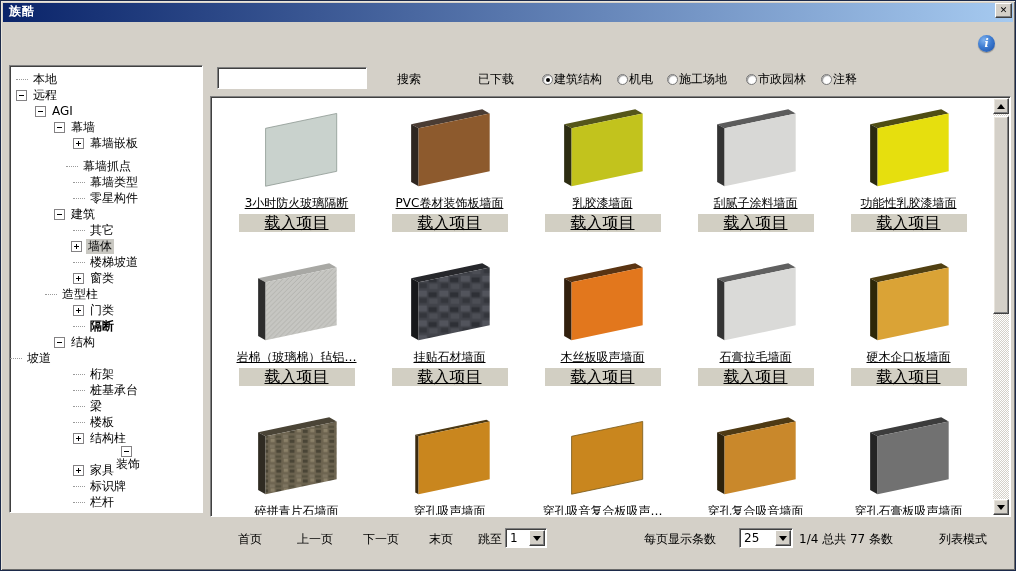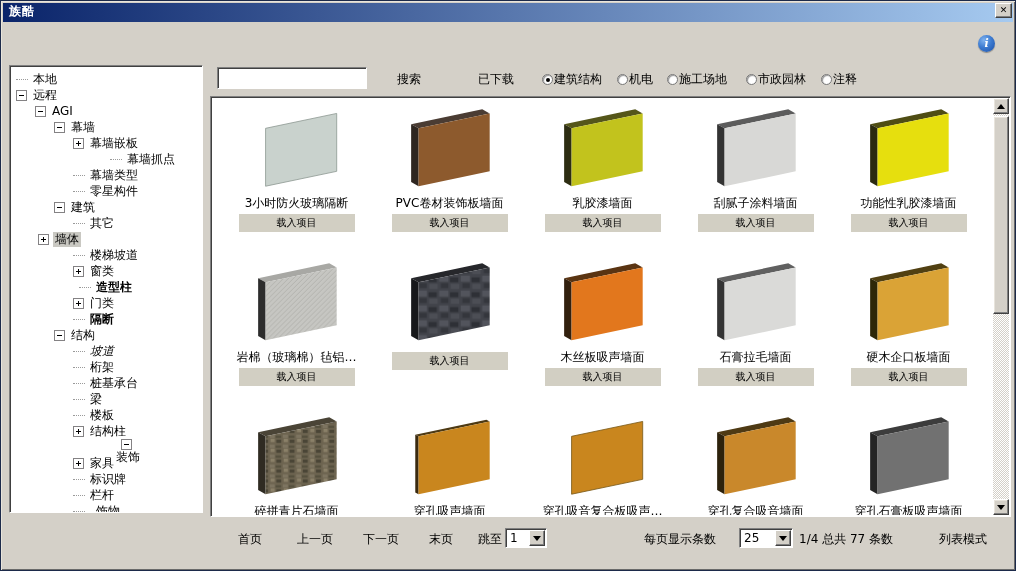--- a/index.html
+++ b/index.html
@@ -44,26 +44,26 @@
     padding:2px 4px;font-size:12px;font-family:inherit;outline:none;}
   .flat-btn{position:absolute;top:70px;cursor:pointer;}
   .ritem{position:absolute;top:70px;display:flex;align-items:center;gap:1px;cursor:pointer;}
   .radio{width:11px;height:11px;border-radius:50%;background:#fff;border:1px solid #777;
     box-shadow:inset 1px 1px 1px rgba(64,64,64,.55);flex:0 0 auto;position:relative;}
   .radio.sel::after{content:"";position:absolute;left:3px;top:3px;width:4px;height:4px;
     border-radius:50%;background:#000;}
   
   #cards-panel{position:absolute;left:209px;top:95px;width:801px;height:421px;}
   #tiles-grid{position:absolute;left:1px;top:1px;right:17px;bottom:1px;overflow:hidden;
-    display:grid;grid-template-columns:repeat(5,153px);grid-auto-rows:154px;padding:2px 0 0 8px;background:#fff;}
+    display:grid;grid-template-columns:repeat(5,153px);grid-auto-rows:154px;padding:2px 0 0 8px;background:#fff;text-decoration:underline;}
   .cell{text-align:center;}
   .cell svg{margin-top:6px;display:inline-block;}
   .mname{font-size:12px;height:16px;line-height:16px;white-space:nowrap;overflow:hidden;}
   .loadbtn{margin:3px auto 0;width:116px;height:18px;line-height:18px;background:#d2cfc3;
-    font-size:10px;cursor:pointer;}
+    font-size:16px;cursor:pointer;}
   
   #vscroll{position:absolute;right:1px;top:1px;bottom:1px;width:16px;}
   .sb-btn{position:absolute;left:0;width:16px;height:16px;display:flex;align-items:center;justify-content:center;cursor:pointer;}
   #sb-up{top:0;} #sb-down{bottom:0;}
   #sb-track{position:absolute;left:0;top:16px;bottom:16px;width:16px;background:#d4d0c8;
     background-image:linear-gradient(45deg,#fff 25%,transparent 25%,transparent 75%,#fff 75%),
                      linear-gradient(45deg,#fff 25%,transparent 25%,transparent 75%,#fff 75%);
     background-size:2px 2px;background-position:0 0,1px 1px;}
   #sb-thumb{position:absolute;left:0;top:18px;width:16px;height:198px;cursor:pointer;}
   .tri-up{width:0;height:0;border-left:4px solid transparent;border-right:4px solid transparent;border-bottom:5px solid #000;}
@@ -102,69 +102,69 @@
         <span class="tlabel">AGI</span>
       </div>
       <div class="trow" style="padding-left: 44px;">
         <span class="exp "></span>
         <span class="tlabel">幕墙</span>
       </div>
       <div class="trow" style="padding-left: 63px;">
         <span class="exp plus"></span>
         <span class="tlabel">幕墙嵌板</span>
       </div>
-      <div class="trow" style="padding-left: 100px;">
+      <div class="trow" style="padding-left: 56px; margin-top: 7px;">
         <span class="stub"></span>
         <span class="tlabel">幕墙抓点</span>
       </div>
       <div class="trow" style="padding-left: 63px;">
         <span class="stub"></span>
         <span class="tlabel">幕墙类型</span>
       </div>
       <div class="trow" style="padding-left: 63px;">
         <span class="stub"></span>
         <span class="tlabel">零星构件</span>
       </div>
       <div class="trow" style="padding-left: 44px;">
         <span class="exp "></span>
         <span class="tlabel">建筑</span>
       </div>
       <div class="trow" style="padding-left: 63px;">
         <span class="stub"></span>
         <span class="tlabel">其它</span>
       </div>
-      <div class="trow" style="padding-left: 28px;">
+      <div class="trow" style="padding-left: 61px;">
         <span class="exp plus"></span>
         <span class="tlabel sel">墙体</span>
       </div>
       <div class="trow" style="padding-left: 63px;">
         <span class="stub"></span>
         <span class="tlabel">楼梯坡道</span>
       </div>
       <div class="trow" style="padding-left: 63px;">
         <span class="exp plus"></span>
         <span class="tlabel">窗类</span>
       </div>
-      <div class="trow" style="padding-left: 69px; font-weight: bold;">
+      <div class="trow" style="padding-left: 35px;">
         <span class="stub"></span>
         <span class="tlabel">造型柱</span>
       </div>
       <div class="trow" style="padding-left: 63px;">
         <span class="exp plus"></span>
         <span class="tlabel">门类</span>
       </div>
       <div class="trow" style="padding-left: 63px; font-weight: bold;">
         <span class="stub"></span>
         <span class="tlabel">隔断</span>
       </div>
       <div class="trow" style="padding-left: 44px;">
         <span class="exp "></span>
         <span class="tlabel">结构</span>
       </div>
-      <div class="trow" style="padding-left: 63px; font-style: italic;">
+      <div class="trow" style="">
         <span class="stub"></span>
         <span class="tlabel">坡道</span>
       </div>
       <div class="trow" style="padding-left: 63px;">
         <span class="stub"></span>
         <span class="tlabel">桁架</span>
       </div>
       <div class="trow" style="padding-left: 63px;">
         <span class="stub"></span>
         <span class="tlabel">桩基承台</span>
@@ -271,21 +271,21 @@
                 <rect width="26" height="18" fill="#41434a"></rect>
                 <rect x="1" y="1" width="11" height="7" fill="#52545c"></rect>
                 <rect x="14" y="3" width="10" height="6" fill="#2e3036"></rect>
                 <rect x="3" y="10" width="9" height="6" fill="#34363c"></rect>
                 <rect x="15" y="11" width="10" height="6" fill="#4c4e55"></rect>
               </pattern>
             </defs>
             <polygon points="19,22 105,4 114,9 28,27" fill="#26272b"></polygon>
             <polygon points="19,22 28,27 28,97 19,92" fill="#17181b"></polygon>
             <polygon points="28,27 114,9 114,79 28,97" fill="url(#px6)"></polygon>
-          </svg><div class="loadbtn">载入项目</div></div>
+          </svg><div class="mname">挂贴石材墙面</div><div class="loadbtn">载入项目</div></div>
         <div class="cell"><svg viewBox="0 0 132 104" width="110" height="86">
             <polygon points="19,22 105,4 114,9 28,27" fill="#5a3412"></polygon>
             <polygon points="19,22 28,27 28,97 19,92" fill="#32200e"></polygon>
             <polygon points="28,27 114,9 114,79 28,97" fill="#e2771d"></polygon>
           </svg><div class="mname">木丝板吸声墙面</div><div class="loadbtn">载入项目</div></div>
         <div class="cell"><svg viewBox="0 0 132 104" width="110" height="86">
             <polygon points="19,22 105,4 114,9 28,27" fill="#606060"></polygon>
             <polygon points="19,22 28,27 28,97 19,92" fill="#343434"></polygon>
             <polygon points="28,27 114,9 114,79 28,97" fill="#dadad8"></polygon>
           </svg><div class="mname">石膏拉毛墙面</div><div class="loadbtn">载入项目</div></div>

